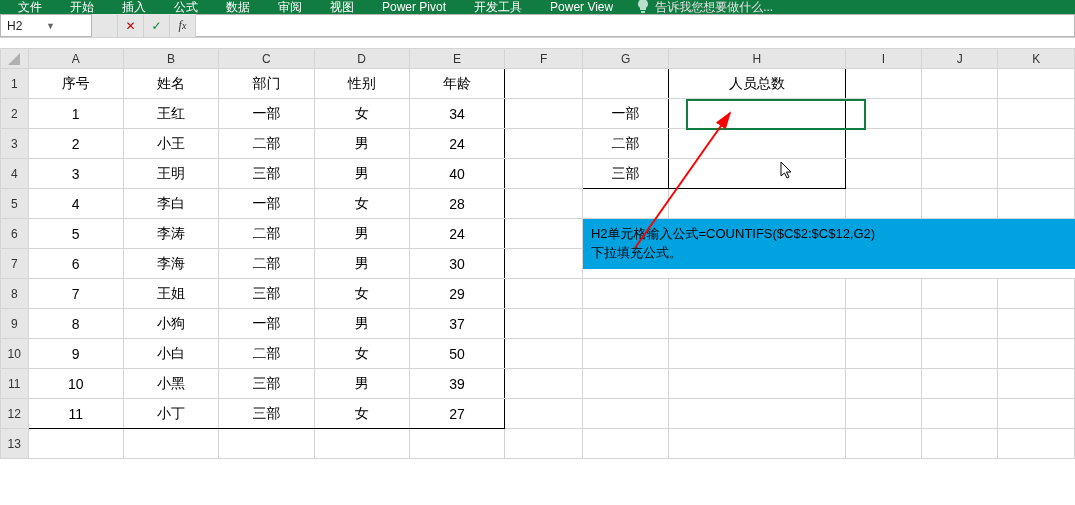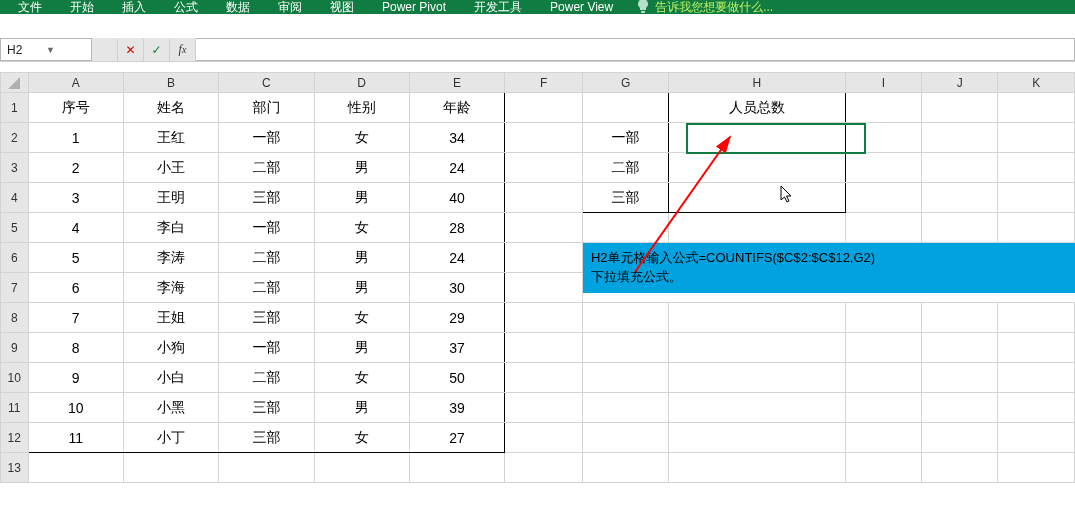--- a/index.html
+++ b/index.html
@@ -2,21 +2,21 @@
 <html><head>
 <meta charset="utf-8">
 <style>
   * { box-sizing: border-box; }
   html, body { margin:0; padding:0; font-family: "Microsoft YaHei", Arial, sans-serif; background:#fff; }
   body { width:1075px; height:505px; overflow:hidden; position:relative; }
 
   
   .ribbon { background:#107c41; height:14px; display:flex; align-items:center; padding-left:4px; color:#fff; font-size:12px; }
   .ribbon .tab { padding:0 14px; height:30px; line-height:30px; cursor:pointer; }
-  .ribbon .tell { display:flex; align-items:center; color:#bef264; margin-left:10px; }
+  .ribbon .tell { display:flex; align-items:center; color:#e5e5e5; margin-left:10px; }
   .ribbon .tell .bulb { margin-right:6px; }
 
   
   .fxbar { height:24px; background:#e6e6e6; border-bottom:1px solid #d0d0d0; display:flex; align-items:stretch; font-size:12px; }
   .namebox { width:92px; background:#fff; border:1px solid #b7b7b7; display:flex; align-items:center; padding:0 6px; }
   .namebox span { flex:1; color:#222; }
   .namebox .dd { color:#666; font-size:9px; }
   .fxbtn-grp { display:flex; align-items:center; }
   .fxbtn { width:26px; height:22px; display:flex; align-items:center; justify-content:center; border-right:1px solid #d0d0d0; color:#777; }
   .fxbtn.cancel { color:#c00; }
@@ -80,21 +80,21 @@
   <div class="tell">
     <span class="bulb">
       <svg width="12" height="14" viewBox="0 0 12 14">
           <path fill="#b8e0cc" d="M6 0a5 5 0 0 0-3 9v2h6V9a5 5 0 0 0-3-9zM4 12h4v1.2a.8.8 0 0 1-.8.8H4.8a.8.8 0 0 1-.8-.8z"></path>
         </svg>
     </span>
     <span>告诉我您想要做什么...</span>
   </div>
 </div>
 
-<div class="fxbar" style="margin-top:24px;">
+<div class="fxbar" style="margin-top:0;">
   <div class="namebox">
     <span>H2</span>
     <span class="dd">▼</span>
   </div>
   <div class="fxbtn-grp">
     <div class="fxbtn"></div>
     <div class="fxbtn cancel">✕</div>
     <div class="fxbtn confirm">✓</div>
     <div class="fxbtn fx">f<sub>x</sub></div>
   </div>

